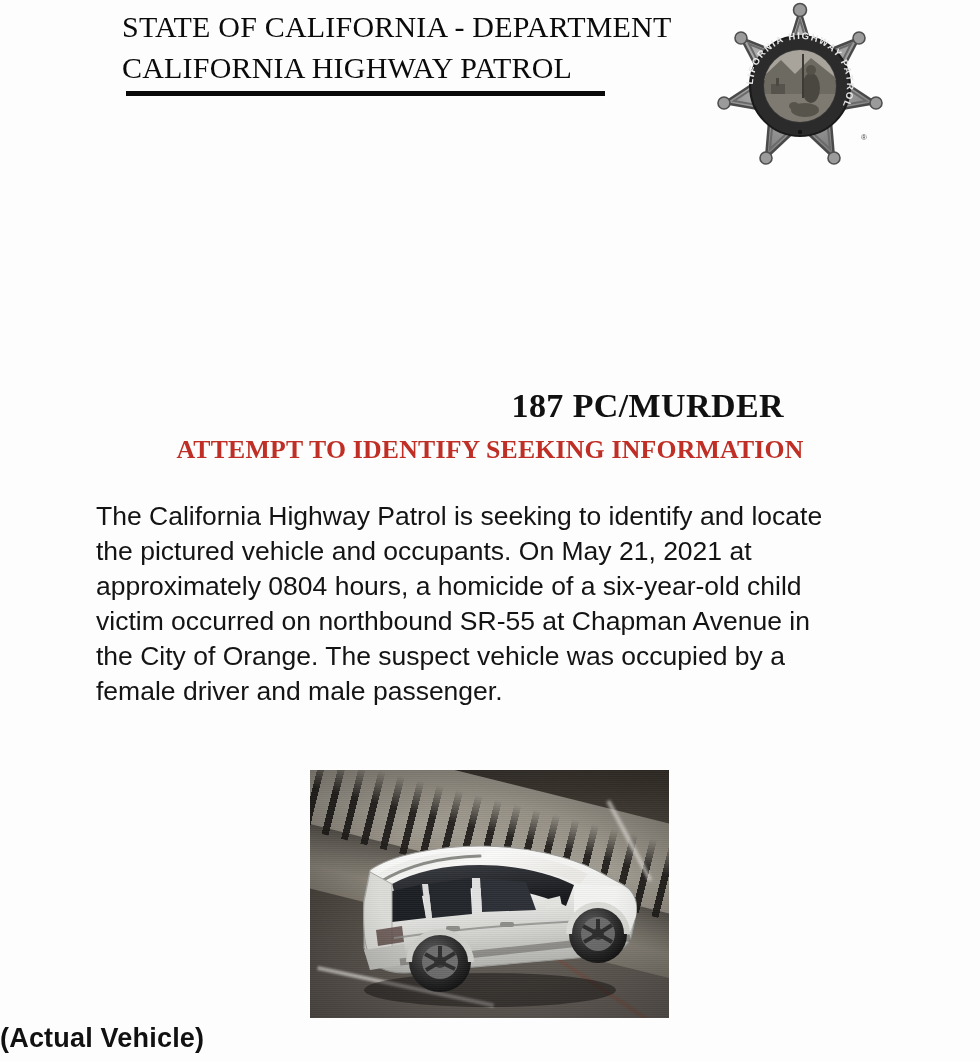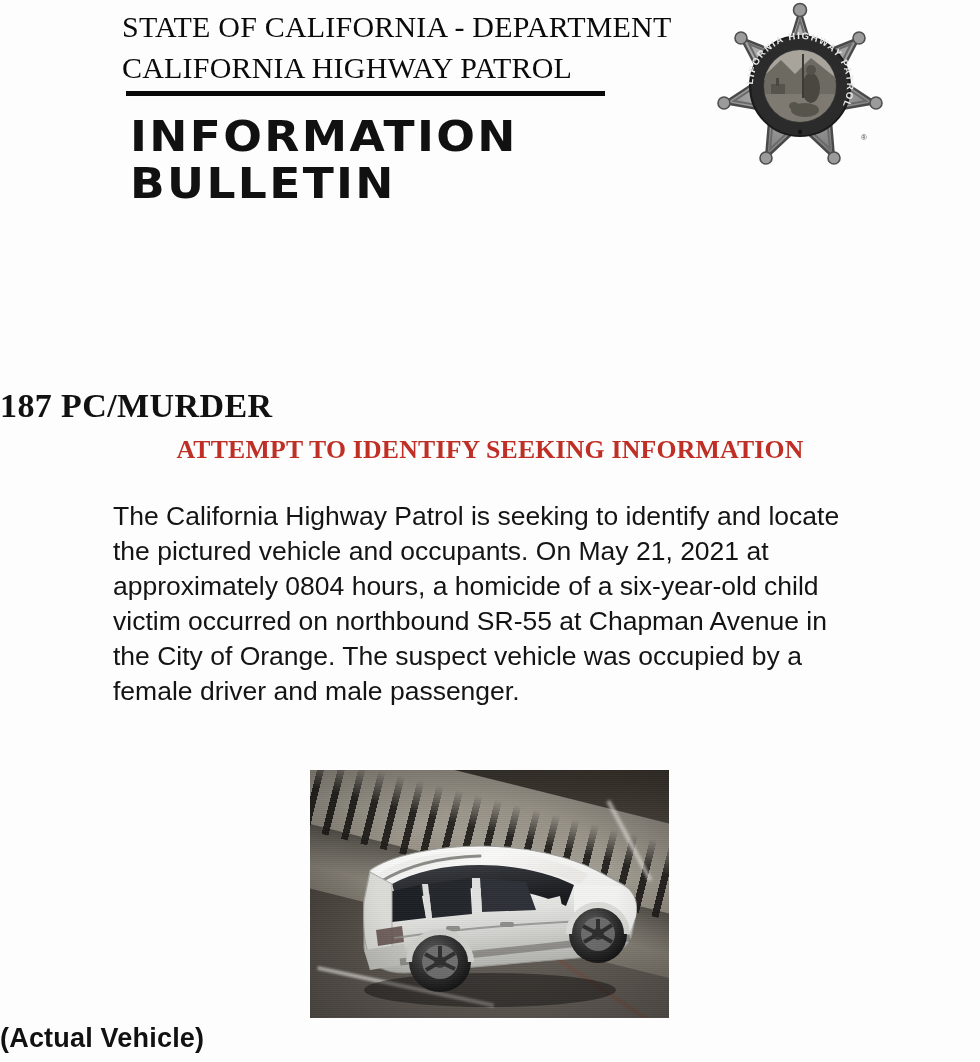--- a/index.html
+++ b/index.html
@@ -85,21 +85,21 @@
     height: 168px;
   }
   .badge-wrap svg { display: block; }
 
   
   .crime-title {
     position: absolute;
     left: 0;
     top: 386px;
     width: 784px;
-    text-align: left;
+    text-align: right;
     font-family: "Liberation Serif", "DejaVu Serif", serif;
     font-weight: 700;
     font-size: 34px;
     line-height: 40px;
     letter-spacing: 0.4px;
     color: #111111;
   }
   .crime-subtitle {
     position: absolute;
     left: 0;
@@ -111,21 +111,21 @@
     font-size: 25px;
     line-height: 30px;
     letter-spacing: 0.2px;
     color: #bf2f26;
     transform: scaleX(1.03);
   }
 
   
   .body-text {
     position: absolute;
-    left: 113px;
+    left: 96px;
     top: 499px;
     width: 740px;
     font-family: "Liberation Sans", "DejaVu Sans", sans-serif;
     font-size: 26.5px;
     line-height: 35px;
     color: #141414;
     text-align: left;
   }
 
   
@@ -263,24 +263,20 @@
 
   <div class="header">
 
     <div class="agency-lines">
       <div class="agency-line">STATE OF CALIFORNIA - DEPARTMENT </div>
       <div class="agency-line">CALIFORNIA HIGHWAY PATROL</div>
     </div>
 
     <div class="rule"></div>
 
-    <div class="bulletin-title">
-      <div class="bulletin-line">INFORMATION</div>
-      <div class="bulletin-line">BULLETIN</div>
-    </div>
 
     <div class="badge-wrap">
       <svg width="170" height="168" viewBox="0 0 170 168" aria-hidden="true">
         <defs>
           <radialGradient id="starG" cx="45%" cy="38%" r="70%">
             <stop offset="0%" stop-color="#c9c9c9"></stop>
             <stop offset="55%" stop-color="#9d9d9d"></stop>
             <stop offset="100%" stop-color="#6f6f6f"></stop>
           </radialGradient>
           <radialGradient id="sealG" cx="45%" cy="35%" r="70%">

